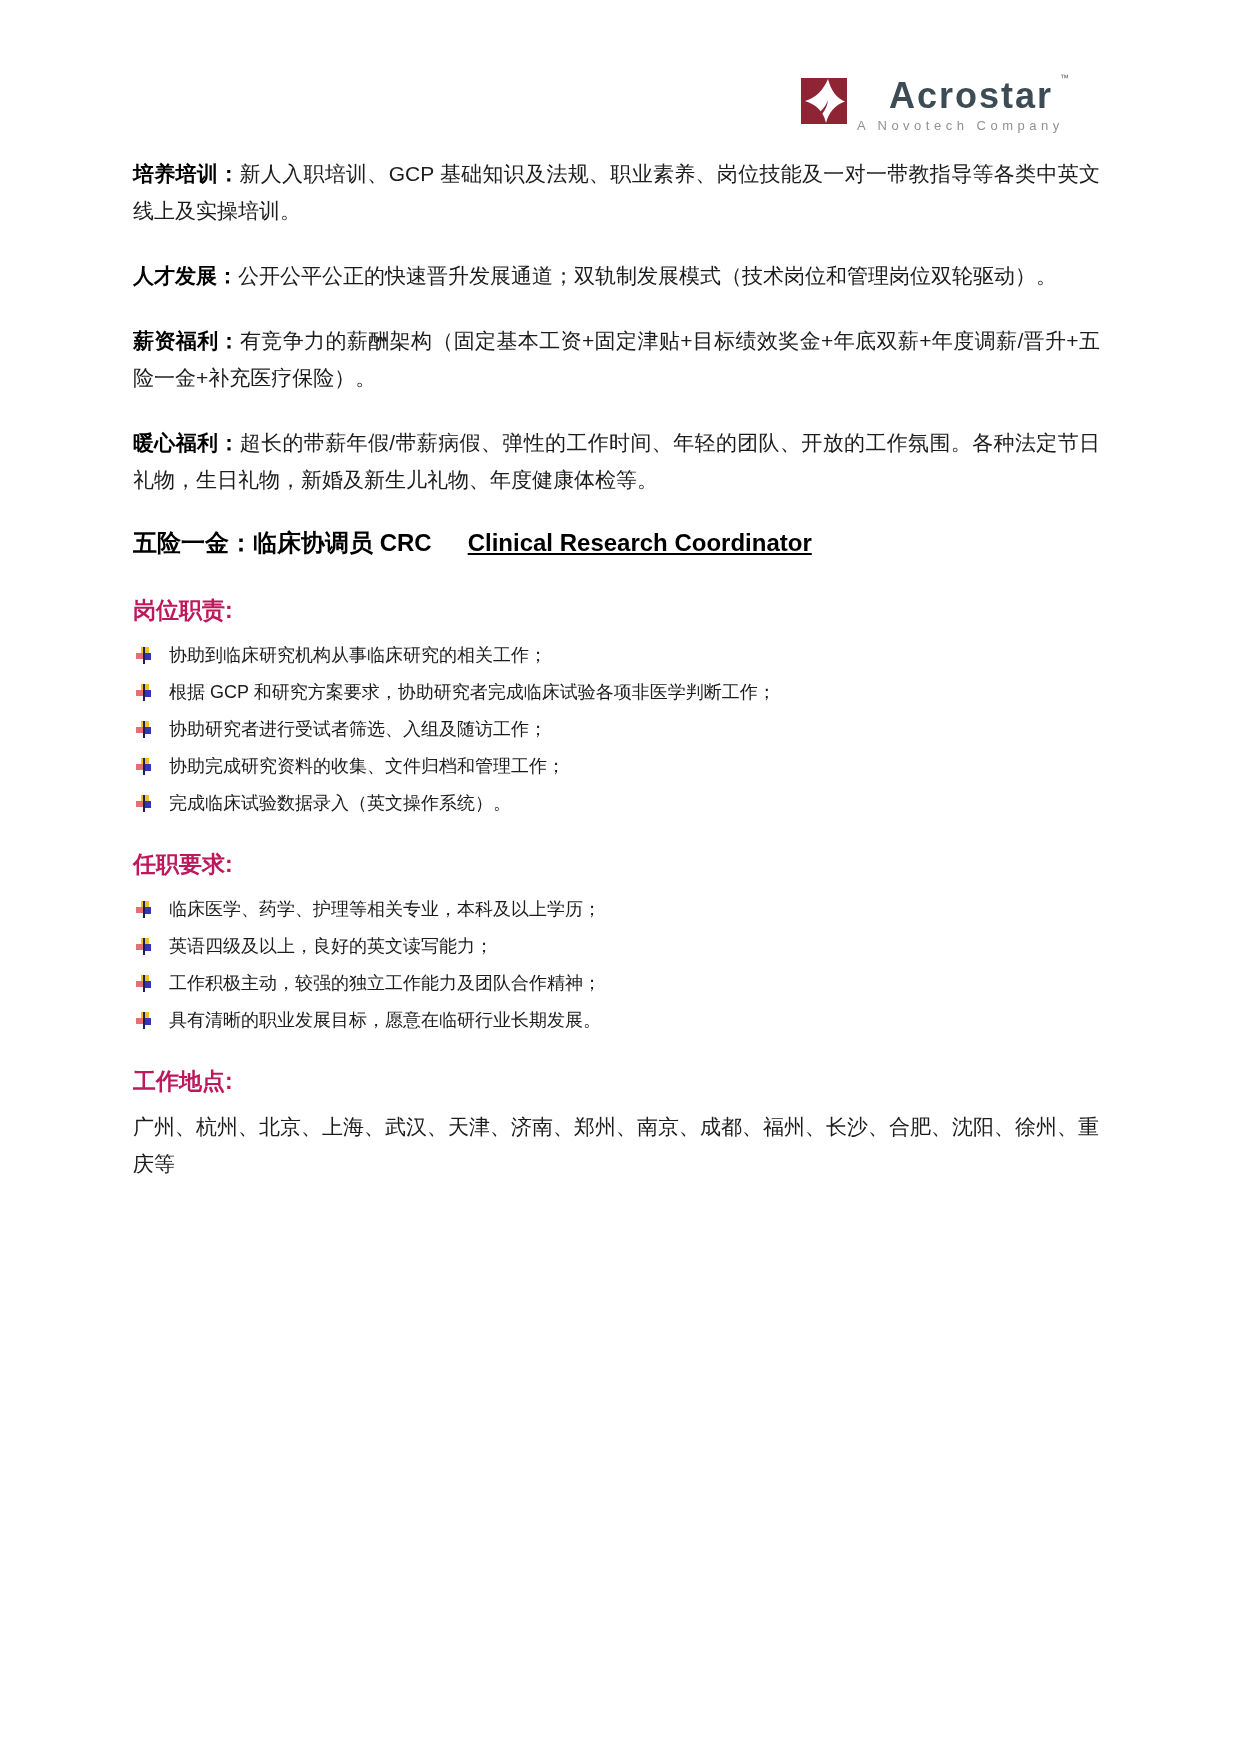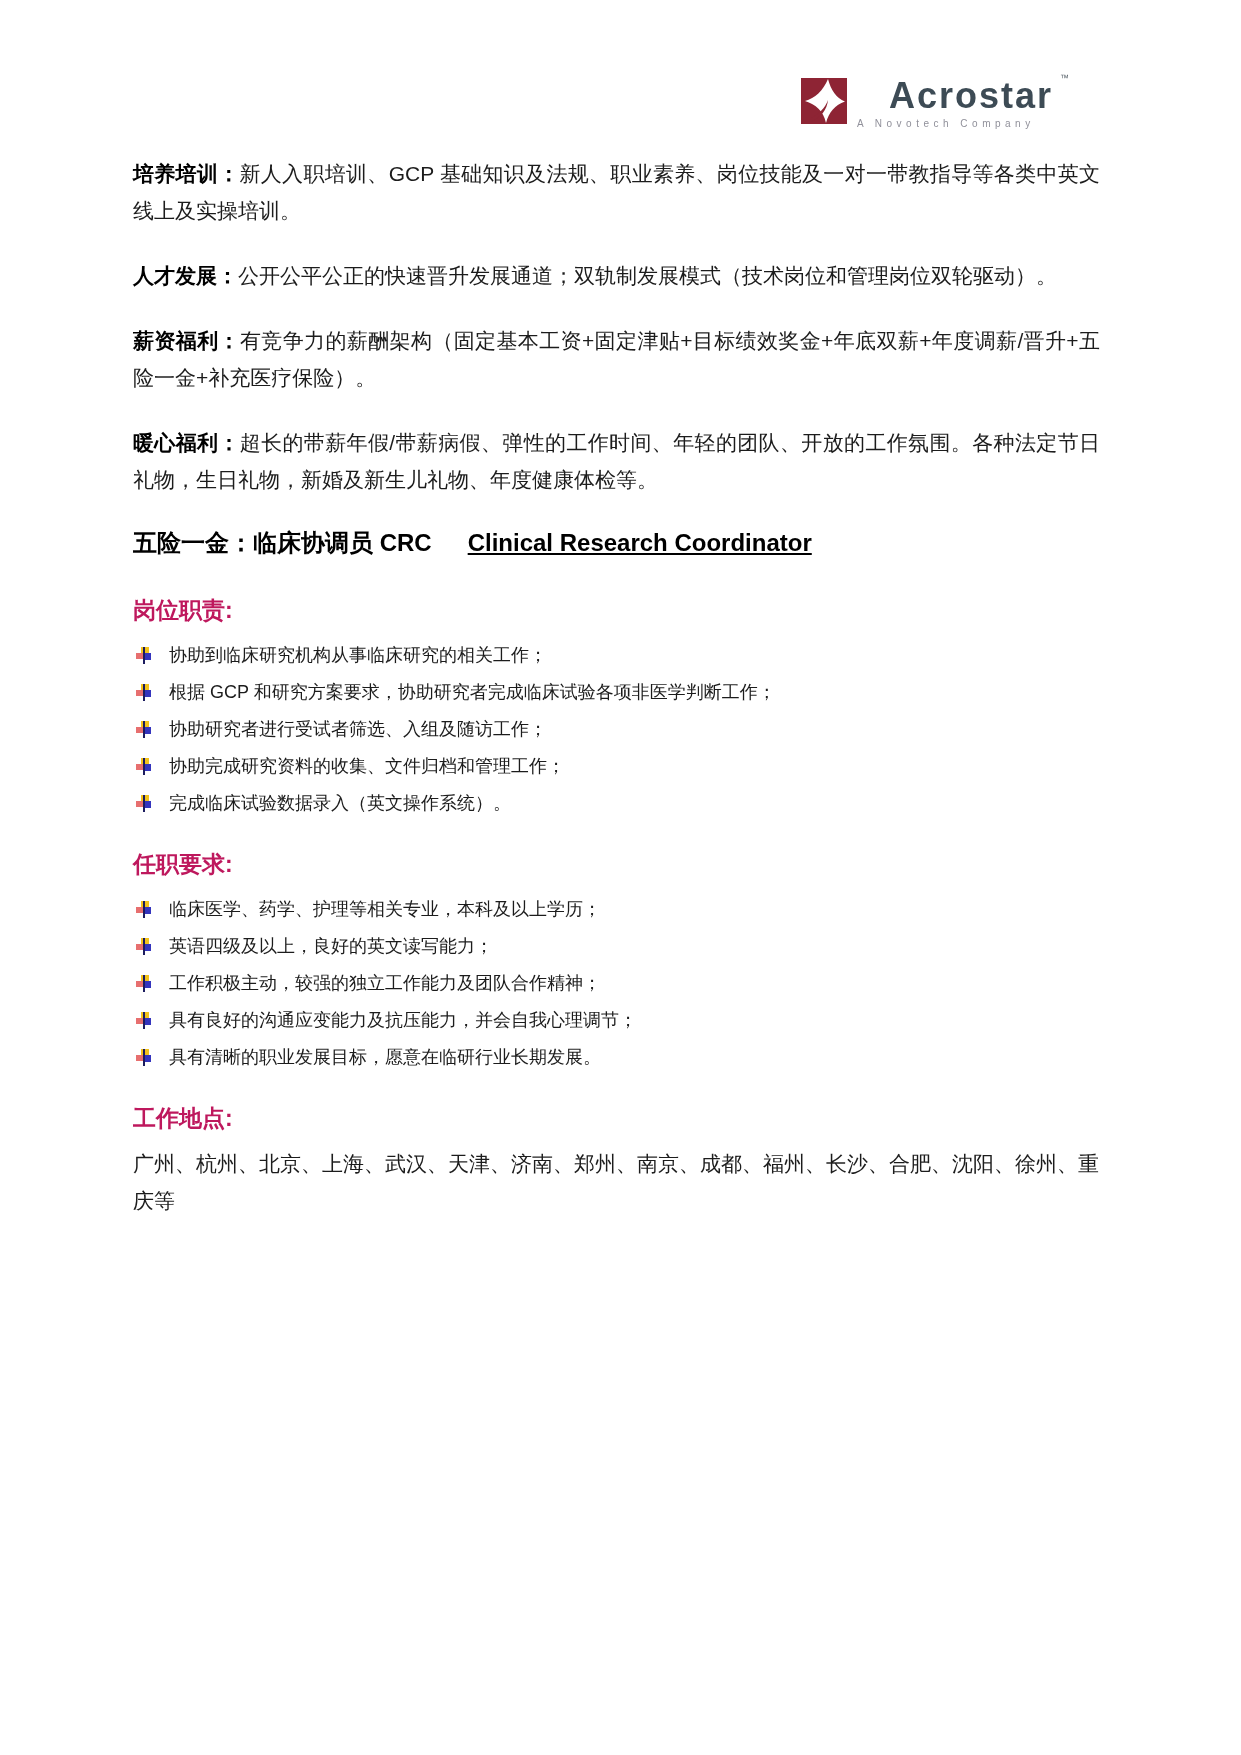--- a/index.html
+++ b/index.html
@@ -21,21 +21,21 @@
   .logo-brand{
     font-size:36px;font-weight:600;letter-spacing:2px;
     color:#3d4b55;line-height:1;position:relative;padding-right:16px;margin-left:32px;
   }
   .logo-tm{
     position:absolute;top:-4px;right:0;
     font-size:9px;font-weight:400;color:#5a646c;letter-spacing:0;
   }
   .logo-tagline{
     margin-top:4px;
-    font-size:10px;letter-spacing:4.5px;
+    font-size:13px;letter-spacing:4.5px;
     color:#90909a;font-weight:400;
   }
   
   .content{
     position:absolute;top:155px;left:133px;right:128px;
   }
   .para{
     font-size:21px;line-height:37px;margin:0 13px 28px 0;
     text-align:justify;
   }
@@ -170,29 +170,20 @@
           </svg>
         <span>工作积极主动，较强的独立工作能力及团队合作精神；</span>
       </li>
       <li>
         <svg class="bullet-icon" viewBox="0 0 15 17">
             <rect x="5" y="0" width="8" height="6" fill="#f2c21d"></rect>
             <rect x="0" y="6" width="7" height="6" fill="#e76f6f"></rect>
             <rect x="7" y="6" width="8" height="7" fill="#3434bd"></rect>
             <rect x="7" y="0" width="2" height="17" fill="#1c1c5e"></rect>
           </svg>
-        <span>具有良好的沟通应变能力及抗压能力，并会自我心理调节；</span>
-      </li>
-      <li>
-        <svg class="bullet-icon" viewBox="0 0 15 17">
-            <rect x="5" y="0" width="8" height="6" fill="#f2c21d"></rect>
-            <rect x="0" y="6" width="7" height="6" fill="#e76f6f"></rect>
-            <rect x="7" y="6" width="8" height="7" fill="#3434bd"></rect>
-            <rect x="7" y="0" width="2" height="17" fill="#1c1c5e"></rect>
-          </svg>
         <span>具有清晰的职业发展目标，愿意在临研行业长期发展。</span>
       </li>
     </ul>
 
     <div class="sec-header spaced">工作地点:</div>
     <p class="cities">广州、杭州、北京、上海、武汉、天津、济南、郑州、南京、成都、福州、长沙、合肥、沈阳、徐州、重庆等</p>
 
   </div>
 </div>
 

